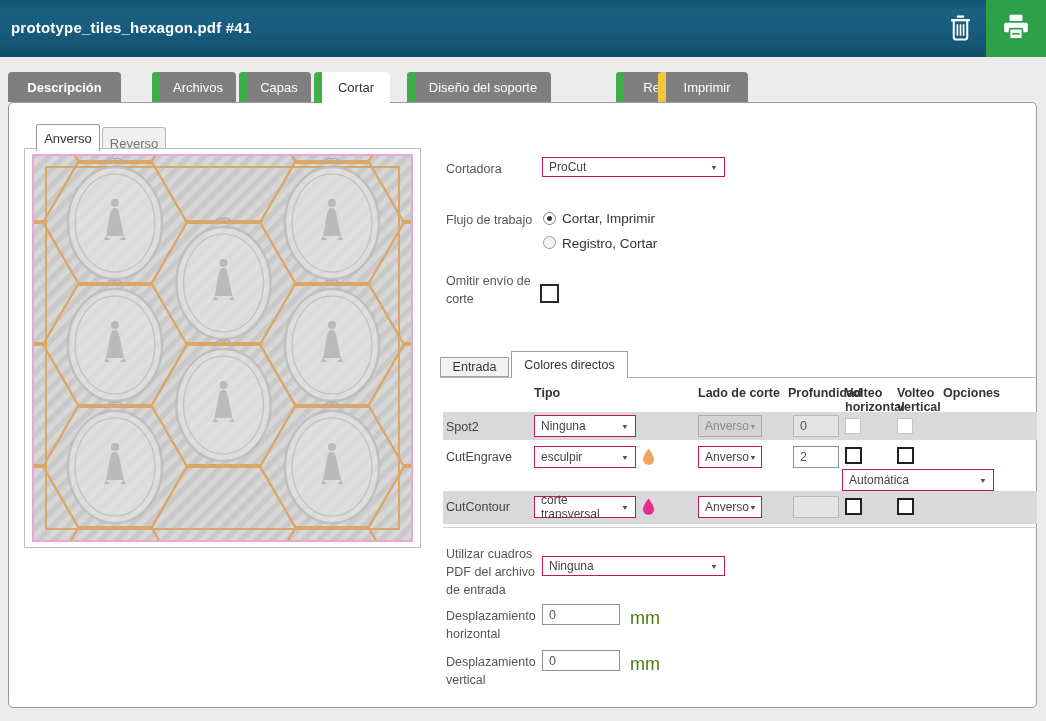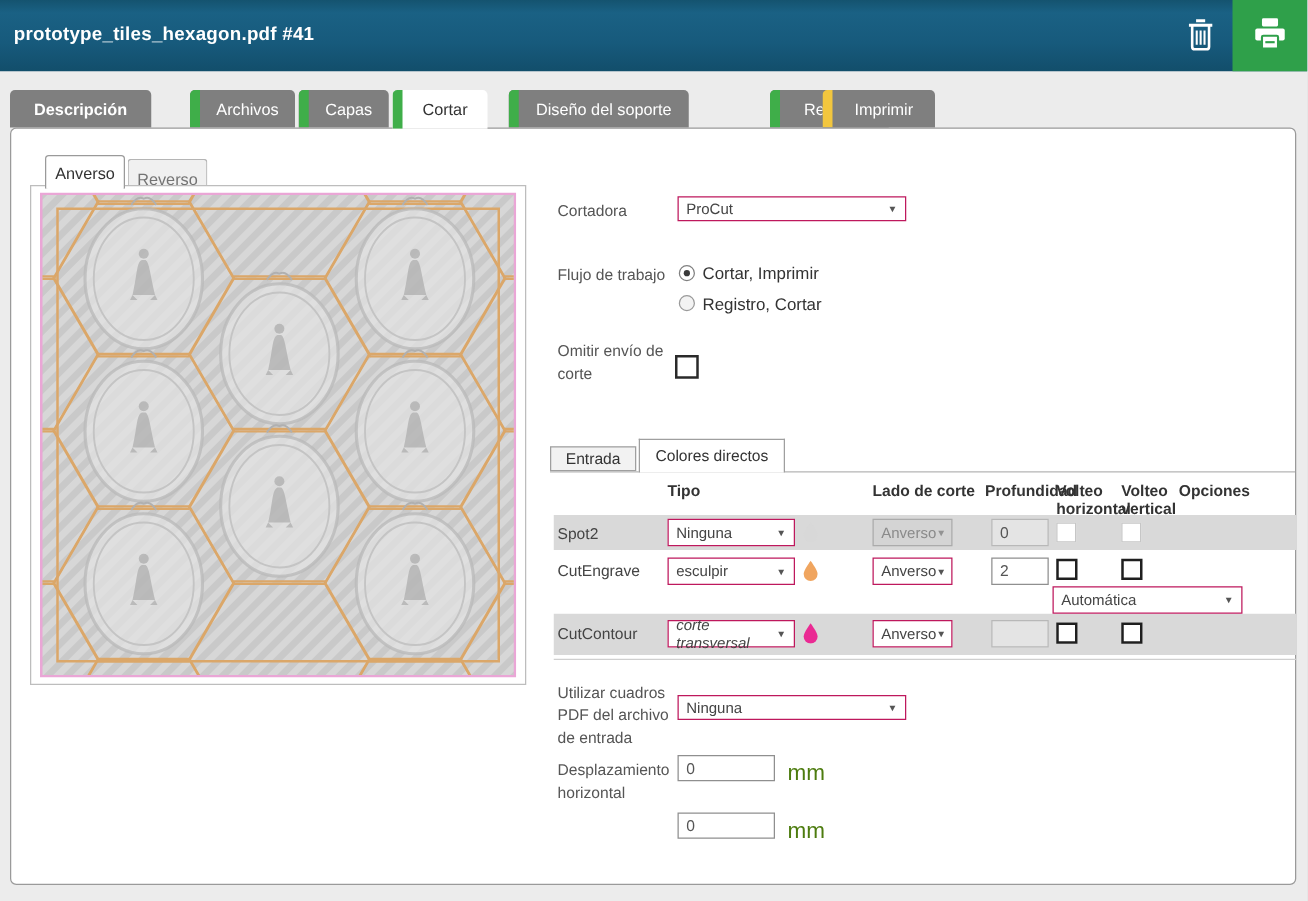--- a/index.html
+++ b/index.html
@@ -254,21 +254,21 @@
   <input class="tin" style="left: 793px; top: 446px; width: 46px; height: 22px;" value="2">
   <div class="cbx en" style="left:845px;top:447px;"></div>
   <div class="cbx en" style="left:897px;top:447px;"></div>
   <div class="dd" style="left:842px;top:469px;width:152px;height:22px;">
     <span>Automática</span>
     <span class="caret">▼</span>
   </div>
 
   <div class="rowband" style="top:491px;height:33px;"></div>
   <div class="rowlbl" style="top:500px;">CutContour</div>
-  <div class="dd" style="left:534px;top:496px;width:102px;height:22px;font-style:italic;">
+  <div class="dd" style="left:534px;top:496px;width:102px;height:22px;">
     <span>corte transversal</span>
     <span class="caret">▼</span>
   </div>
   <svg class="drop" style="left:642px;top:498px;" width="13" height="17" viewBox="0 0 14 18">
       <path fill="#ea2a93" d="M7 .5 C7 .5 1 8.5 1 12 a6 6 0 0 0 12 0 C13 8.5 7 .5 7 .5 Z"></path>
     </svg>
   <div class="dd" style="left:698px;top:496px;width:64px;height:22px;">
     <span>Anverso</span>
     <span class="caret">▼</span>
   </div>
@@ -281,16 +281,17 @@
   <div class="lbl" style="left:446px;top:545px;width:95px;">Utilizar cuadros PDF del archivo de entrada</div>
   <div class="dd" style="left:542px;top:556px;width:183px;height:20px;">
     <span>Ninguna</span>
     <span class="caret">▼</span>
   </div>
 
   <div class="lbl" style="left:446px;top:607px;width:100px;">Desplazamiento horizontal</div>
   <input class="tin" style="left: 542px; top: 604px; width: 78px; height: 21px;" value="0">
   <div class="unit" style="left:630px;top:608px;">mm</div>
 
+  <div class="lbl" style="left:446px;top:653px;width:100px;">Desplazamiento vertical</div>
   <input class="tin" style="left: 542px; top: 650px; width: 78px; height: 21px;" value="0">
   <div class="unit" style="left:630px;top:654px;">mm</div>
 
 </div>
 
 </body></html>

